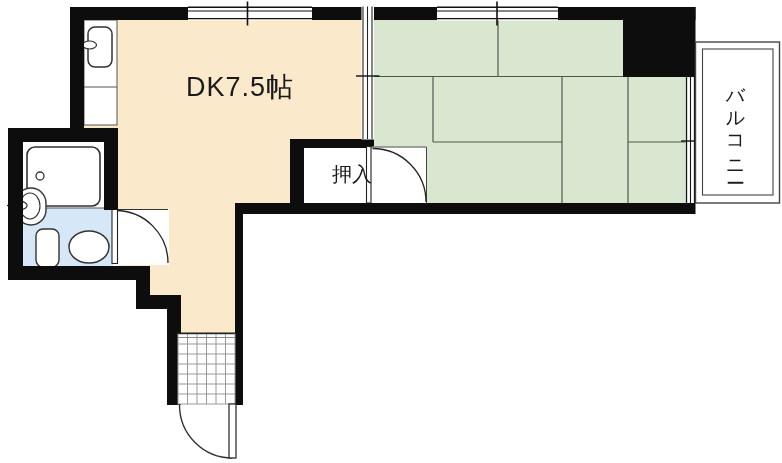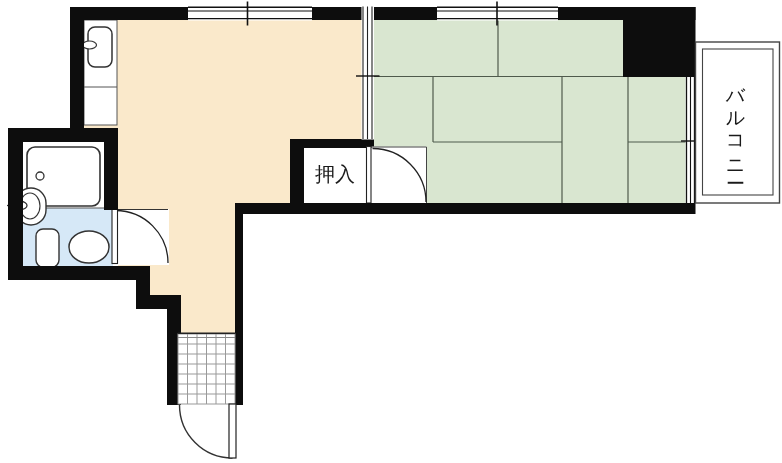--- a/index.html
+++ b/index.html
@@ -14,21 +14,21 @@
   .room-label{
     position:absolute;
     color:#1a1a1a;
     text-align:center;
     white-space:nowrap;
     line-height:1.1;
     user-select:none;
   }
   .lbl-dk{left:150px;top:73px;width:180px;font-size:27px;font-weight:500;letter-spacing:1px;}
   .lbl-washitsu{left:435px;top:98px;width:190px;font-size:27px;font-weight:500;letter-spacing:1px;}
-  .lbl-oshiire{left:298px;top:163px;width:74px;font-size:20px;font-weight:500;}
+  .lbl-oshiire{left:298px;top:163px;width:74px;font-size:20px;font-weight:500;text-align:right;}
   .lbl-balcony{
     left:719px;top:52px;width:32px;height:146px;
     writing-mode:vertical-rl;text-orientation:mixed;
     font-size:19px;font-weight:500;letter-spacing:3px;
     display:flex;align-items:center;justify-content:center;
   }
 </style>
 </head>
 <body>
 
@@ -165,16 +165,17 @@
     <rect x="229" y="404" width="7" height="54" fill="#ffffff" stroke="#222" stroke-width="1.2"></rect>
   </g>
 
   <g>
     <rect x="695.5" y="42" width="84" height="161" fill="#ffffff" stroke="#444" stroke-width="1.4"></rect>
     <rect x="702.5" y="49" width="70.5" height="146" fill="none" stroke="#444" stroke-width="1.1"></rect>
   </g>
 
 </svg>
 
+<div class="room-label lbl-dk">DK7.5帖</div>
 <div class="room-label lbl-oshiire">押入</div>
 <div class="room-label lbl-balcony">バルコニー</div>
 
 </div>
 
 </body></html>

